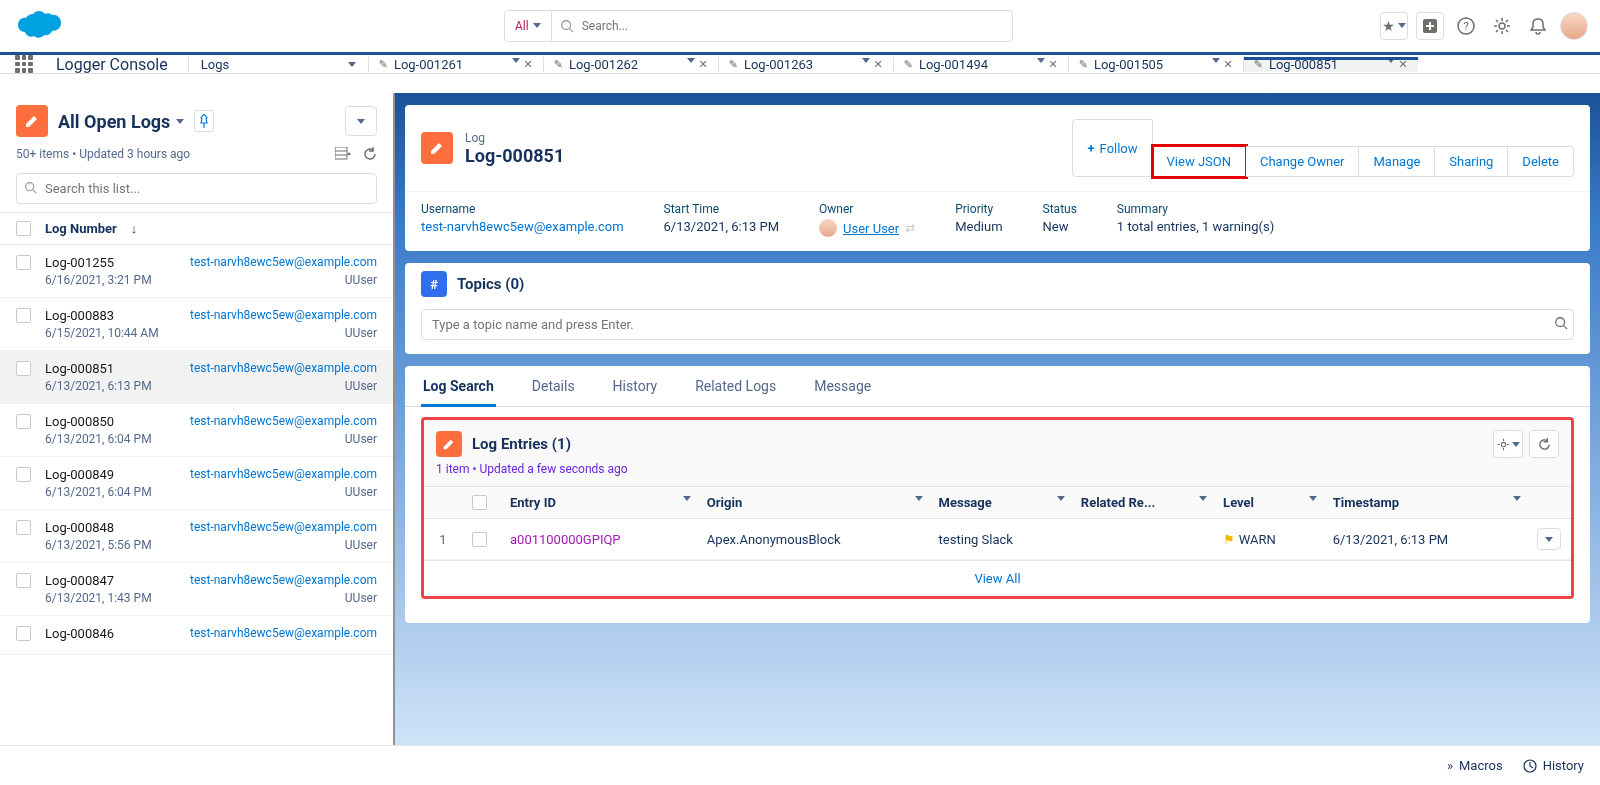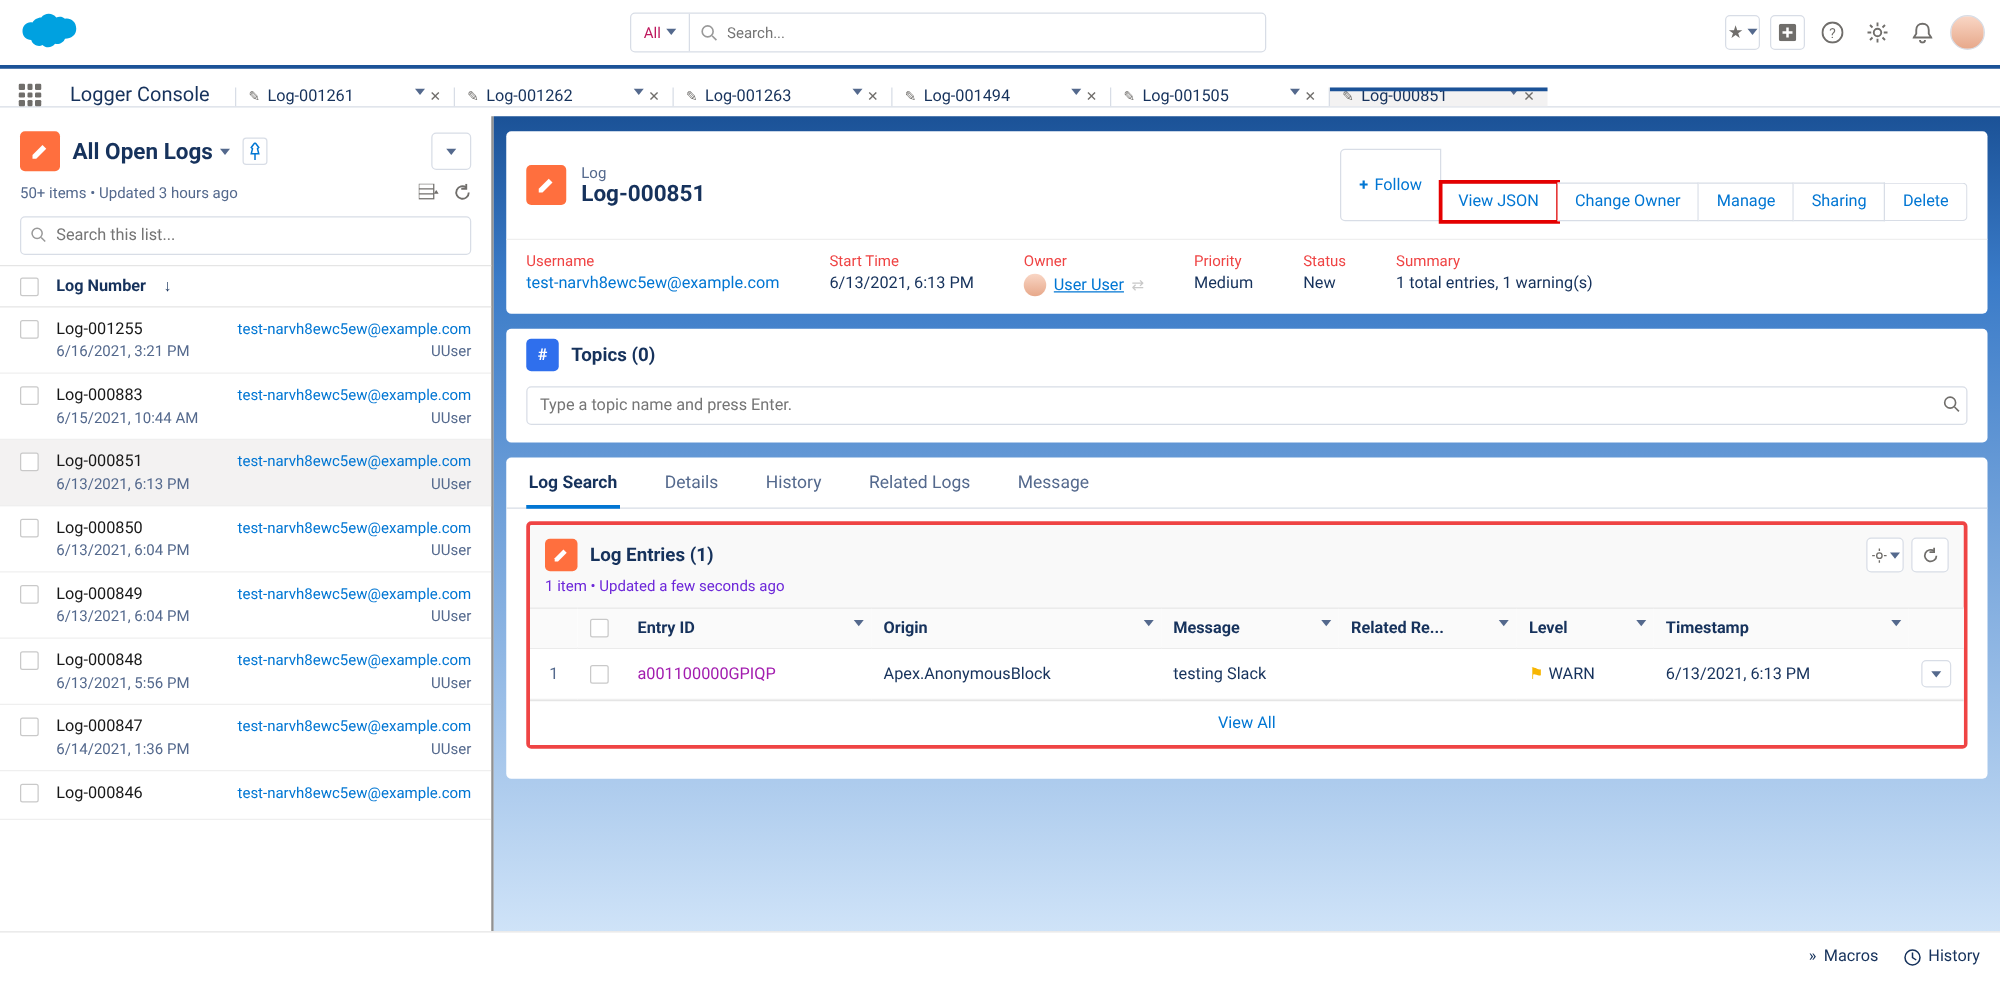--- a/index.html
+++ b/index.html
@@ -12,21 +12,21 @@
 .search-filter { display: flex; align-items: center; gap: 4px; padding: 0 10px; border-right: 1px solid #d8dde6; font-size: 12px; color: #be185d; cursor: pointer; height: 100%; }
 .search-box { display: flex; align-items: center; width: 460px; height: 100%; }
 .search-box .icon { margin: 0 8px; color: #999; }
 .search-box input { border: none; outline: none; font-size: 12px; width: 100%; }
 .header-right { margin-left: auto; display: flex; align-items: center; gap: 8px; }
 .hbtn { width: 28px; height: 28px; border: 1px solid #d8dde6; border-radius: 4px; display: flex; align-items: center; justify-content: center; color: #706e6b; cursor: pointer; }
 .hbtn.plain { border: none; }
 .avatar-top { width: 28px; height: 28px; border-radius: 50%; background: linear-gradient(#f9d6c5, #e7a88a); border: 1px solid #d8dde6; }
 
 
-.app-nav { height: 34px; background: #fff; border-top: 3px solid #1b5297; display: flex; align-items: flex-end; border-bottom: 1px solid #d8dde6; }
+.app-nav { height: 22px; background: #fff; border-top: 3px solid #1b5297; display: flex; align-items: center; border-bottom: 1px solid #d8dde6; }
 .app-launcher { width: 48px; display: flex; align-items: center; justify-content: center; cursor: pointer; }
 .waffle { width: 18px; height: 18px; display: grid; grid-template-columns: repeat(3,1fr); grid-template-rows: repeat(3,1fr); gap: 2px; }
 .waffle span { background: #706e6b; border-radius: 1px; }
 .app-name { padding: 0 20px 0 8px; display: flex; align-items: center; font-size: 16px; font-weight: 400; }
 .nav-item { border-left: 1px solid #d8dde6; display: flex; align-items: center; padding: 0 12px; font-size: 13px; cursor: pointer; position: relative; min-width: 180px; }
 .nav-item .chev { margin-left: auto; color: #706e6b; }
 .workspace-tabs { display: flex; flex: 1; }
 .ws-tab { border-left: 1px solid #d8dde6; display: flex; align-items: center; gap: 6px; padding: 0 10px; font-size: 13px; cursor: pointer; min-width: 175px; position: relative; }
 .ws-tab .pencil { color: #706e6b; font-size: 11px; }
 .ws-tab .actions { margin-left: auto; display: flex; gap: 4px; color: #706e6b; font-size: 11px; }
@@ -72,21 +72,21 @@
 .rec-title { font-size: 18px; font-weight: 700; }
 .rec-actions { margin-left: auto; display: flex; }
 .ract { border: 1px solid #d8dde6; padding: 7px 14px; font-size: 13px; color: #0176d3; cursor: pointer; background:#fff; }
 .ract:first-child { border-radius: 4px 0 0 4px; }
 .ract:last-child { border-radius: 0 4px 4px 0; }
 .ract + .ract { border-left: none; margin-top: 27px; }
 .ract.follow { display: flex; align-items: center; gap: 5px; }
 .ract.highlight { outline: 3px solid #e40000; outline-offset: -1px; }
 .rec-fields { display: flex; padding: 0 16px 14px; gap: 40px; border-top: 1px solid #efefef; padding-top: 10px; }
 .rf { display: flex; flex-direction: column; gap: 3px; }
-.rf-label { font-size: 12px; color: #ef4444; }
+.rf-label { font-size: 12px; color: #0c4a6e; }
 .rf-val { font-size: 13px; }
 .rf-val a { color: #0176d3; text-decoration: none; }
 .rf-owner { display: flex; align-items: center; gap: 6px; }
 .mini-avatar { width: 18px; height: 18px; border-radius: 50%; background: linear-gradient(#f9d6c5,#e7a88a); }
 .owner-icon { color:#c9c9c9; font-size:12px; }
 
 
 .topics-head { display:flex; align-items:center; gap:10px; padding: 8px 16px 8px; }
 .hash-icon { width:26px; height:26px; background:#2f6fed; border-radius:4px; color:#fff; display:flex; align-items:center; justify-content:center; font-weight:700; }
 .topics-title { font-size:15px; font-weight:700; }
@@ -185,20 +185,24 @@
         <span></span>
         <span></span>
         <span></span>
         <span></span>
         <span></span>
         <span></span>
         <span></span>
       </div>
   </div>
   <div class="app-name">Logger Console</div>
+  <div class="nav-item">
+    <span>Logs</span>
+    <span class="chev chev-down"></span>
+  </div>
   <div class="workspace-tabs" id="ws-tabs">
       <div class="ws-tab">
         <span class="pencil">✎</span>
         <span>Log-001261</span>
         <span class="actions">
           <span class="chev-down"></span>
           <span>✕</span>
         </span>
       </div>
       <div class="ws-tab">
@@ -378,21 +382,21 @@
           </div>
         </div>
         <div class="lp-row">
           <div class="chk"></div>
           <div class="lp-row-body">
             <div class="lp-row-top">
               <span class="lp-lognum">Log-000847</span>
               <span class="lp-email">test-narvh8ewc5ew@example.com</span>
             </div>
             <div class="lp-row-bot">
-              <span class="lp-date">6/14/2021, 1:36 PM</span>
+              <span class="lp-date">6/13/2021, 1:43 PM</span>
               <span class="lp-user">UUser</span>
             </div>
           </div>
         </div>
         <div class="lp-row">
           <div class="chk"></div>
           <div class="lp-row-body">
             <div class="lp-row-top">
               <span class="lp-lognum">Log-000846</span>
               <span class="lp-email">test-narvh8ewc5ew@example.com</span>

